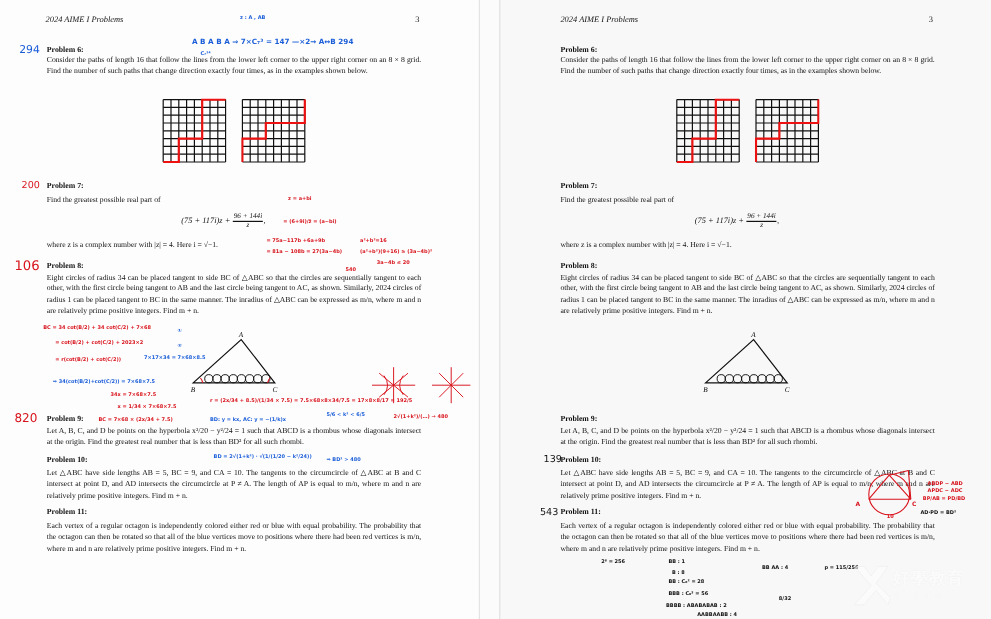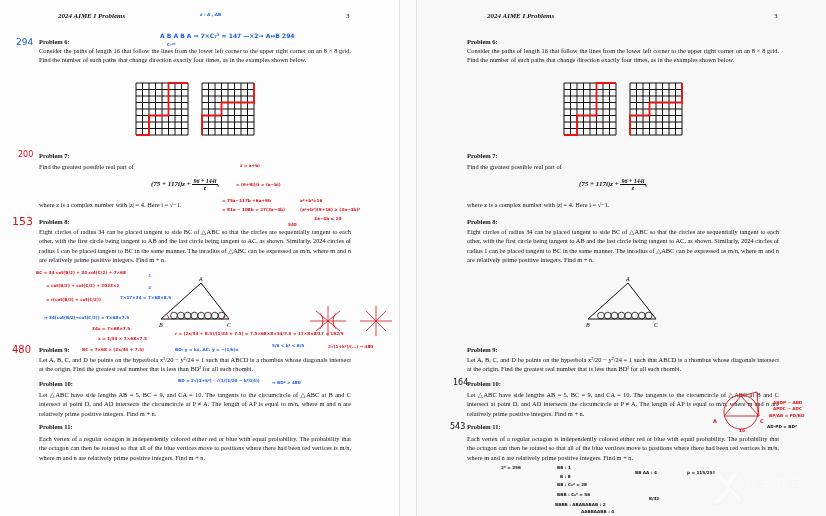--- a/index.html
+++ b/index.html
@@ -4,26 +4,26 @@
 <style>
   * { box-sizing: border-box; margin: 0; padding: 0; }
   html, body { width: 826px; height: 516px; overflow: hidden; background: #ececec; }
   body { position: relative; font-family: "Liberation Serif", serif; color: #111; }
 
   .page { position: absolute; top: 0; height: 516px; overflow: hidden; }
   #page-left { left: 0; width: 400px; background: #fdfdfd; border-right: 1px solid #e4e4e4; }
   #page-right { left: 416px; width: 410px; background: #f8f8f8; border-left: 1px solid #e2e2e2; }
   #gutter { position: absolute; left: 400px; top: 0; width: 16px; height: 516px; background: #fbfbfb; }
 
-  .header { position: absolute; top: 12px; font-size: 7px; font-style: italic; font-weight: bold; margin-left: 20px; }
+  .header { position: absolute; top: 12px; font-size: 7px; font-style: italic; font-weight: normal; }
   .pagenum { position: absolute; top: 12px; font-size: 7px; }
 
   .prob-title { position: absolute; font-size: 6.5px; font-weight: bold; }
   .para { position: absolute; font-size: 6.4px; line-height: 9.4px; text-align: justify; }
-  .eq { position: absolute; font-size: 7px; font-style: italic; white-space: nowrap; font-weight: bold; }
+  .eq { position: absolute; font-size: 7px; font-style: italic; white-space: nowrap; }
   .frac { display: inline-block; vertical-align: middle; text-align: center; font-size: 6px; }
   .frac .num { display: block; border-bottom: 0.6px solid #111; padding: 0 1px; }
   .frac .den { display: block; }
 
   .grid { position: absolute; }
   .tri { position: absolute; }
 
   .hw { position: absolute; font-family: "DejaVu Sans", sans-serif; white-space: nowrap; font-weight: bold; }
   .hw.red { color: #d8131c; }
   .hw.blue { color: #1b5ed8; text-align: center; }
@@ -103,21 +103,21 @@
   </div>
   <div class="hw red note" style="left:236px;top:182px;">= (6+9i)/z̄ = (a−bi)</div>
   <div class="para" style="left:39px;top:200px;width:180px;">where z is a complex number with |z| = 4. Here i = √−1.</div>
   <div class="hw red note" style="left:222px;top:198px;">= 75a−117b +6a+9b</div>
   <div class="hw red note" style="left:222px;top:207px;">= 81a − 108b = 27(3a−4b)</div>
   <div class="hw red note" style="left:300px;top:198px;">a²+b²=16</div>
   <div class="hw red note" style="left:300px;top:207px;">(a²+b²)(9+16) ≥ (3a−4b)²</div>
   <div class="hw red note" style="left:314px;top:216px;">3a−4b ≤ 20</div>
   <div class="hw red note" style="left:288px;top:222px;">540</div>
 
-  <div class="hw red answer" style="left:12px;top:215px;font-size:11px;">153</div>
+  <div class="hw red answer" style="left:12px;top:215px;font-size:11px;">106</div>
   <div class="prob-title" style="left:39px;top:218px;">Problem 8:</div>
   <div class="para" style="left:39px;top:227px;width:312px;">Eight circles of radius 34 can be placed tangent to side BC of △ABC so that the circles are sequentially tangent to each other, with the first circle being tangent to AB and the last circle being tangent to AC, as shown. Similarly, 2024 circles of radius 1 can be placed tangent to BC in the same manner. The inradius of △ABC can be expressed as m/n, where m and n are relatively prime positive integers. Find m + n.</div>
 
   <div class="hw red note" style="left:36px;top:270px;">BC = 34 cot(B/2) + 34 cot(C/2) + 7×68</div>
   <div class="hw red note" style="left:46px;top:283px;">= cot(B/2) + cot(C/2) + 2023×2</div>
   <div class="hw red note" style="left:46px;top:297px;">= r(cot(B/2) + cot(C/2))</div>
   <div class="hw blue note" style="left:44px;top:315px;">⇒ 34(cot(B/2)+cot(C/2)) = 7×68×7.5</div>
   <div class="hw red note" style="left:92px;top:326px;">34x = 7×68×7.5</div>
   <div class="hw red note" style="left:98px;top:336px;">x = 1/34 × 7×68×7.5</div>
   <div class="hw red note" style="left:82px;top:347px;">BC = 7×68 × (2x/34 + 7.5)</div>
@@ -154,21 +154,21 @@
   </svg>
   <svg style="position:absolute;left:358px;top:305px;" width="36" height="32">
     <g stroke="#d8131c" stroke-width="0.8" fill="none">
       <line x1="2" y1="16" x2="34" y2="16"></line>
         <line x1="18" y1="1" x2="18" y2="31"></line>
       <line x1="8" y1="6" x2="28" y2="26"></line>
         <line x1="8" y1="26" x2="28" y2="6"></line>
     </g>
   </svg>
 
-  <div class="hw red answer" style="left:12px;top:344px;font-size:10px;">480</div>
+  <div class="hw red answer" style="left:12px;top:344px;font-size:10px;">820</div>
   <div class="prob-title" style="left:39px;top:346px;">Problem 9:</div>
   <div class="hw blue note" style="left:175px;top:347px;">BD: y = kx, AC: y = −(1/k)x</div>
   <div class="hw blue note" style="left:272px;top:343px;">5/6 &lt; k² &lt; 6/5</div>
   <div class="hw red note" style="left:328px;top:344px;">2√(1+k²)/(…) → 480</div>
   <div class="para" style="left:39px;top:355px;width:312px;">Let A, B, C, and D be points on the hyperbola x²/20 − y²/24 = 1 such that ABCD is a rhombus whose diagonals intersect at the origin. Find the greatest real number that is less than BD² for all such rhombi.</div>
   <div class="hw blue note" style="left:178px;top:378px;">BD = 2√(1+k²) · √(1/(1/20 − k²/24))</div>
   <div class="hw blue note" style="left:272px;top:380px;">⇒ BD² &gt; 480</div>
 
   <div class="prob-title" style="left:39px;top:380px;">Problem 10:</div>
   <div class="para" style="left:39px;top:390px;width:312px;">Let △ABC have side lengths AB = 5, BC = 9, and CA = 10. The tangents to the circumcircle of △ABC at B and C intersect at point D, and AD intersects the circumcircle at P ≠ A. The length of AP is equal to m/n, where m and n are relatively prime positive integers. Find m + n.</div>
@@ -249,21 +249,21 @@
       <circle cx="59.8" cy="40.6" r="3.4" fill="none" stroke="#111" stroke-width="0.8"></circle>
       <circle cx="66.6" cy="40.6" r="3.4" fill="none" stroke="#111" stroke-width="0.8"></circle>
       <text x="44" y="6" font-size="6" font-style="italic" font-family="Liberation Serif, serif">A</text>
       <text x="4" y="52" font-size="6" font-style="italic" font-family="Liberation Serif, serif">B</text>
       <text x="72" y="52" font-size="6" font-style="italic" font-family="Liberation Serif, serif">C</text>
     </svg>
 
   <div class="prob-title" style="left:50px;top:346px;">Problem 9:</div>
   <div class="para" style="left:50px;top:355px;width:312px;">Let A, B, C, and D be points on the hyperbola x²/20 − y²/24 = 1 such that ABCD is a rhombus whose diagonals intersect at the origin. Find the greatest real number that is less than BD² for all such rhombi.</div>
 
-  <div class="hw black answer" style="left:36px;top:378px;font-size:8px;">164</div>
+  <div class="hw black answer" style="left:36px;top:378px;font-size:8px;">139</div>
   <div class="prob-title" style="left:50px;top:380px;">Problem 10:</div>
   <div class="para" style="left:50px;top:390px;width:312px;">Let △ABC have side lengths AB = 5, BC = 9, and CA = 10. The tangents to the circumcircle of △ABC at B and C intersect at point D, and AD intersects the circumcircle at P ≠ A. The length of AP is equal to m/n, where m and n are relatively prime positive integers. Find m + n.</div>
 
   <svg style="position:absolute;left:300px;top:390px;" width="50" height="42">
     <g stroke="#d8131c" stroke-width="0.9" fill="none">
       <circle cx="24" cy="22" r="17"></circle>
       <line x1="7" y1="26" x2="42" y2="26"></line>
       <line x1="7" y1="26" x2="24" y2="6"></line>
       <line x1="24" y1="6" x2="42" y2="26"></line>
       <line x1="24" y1="6" x2="40" y2="2"></line>

